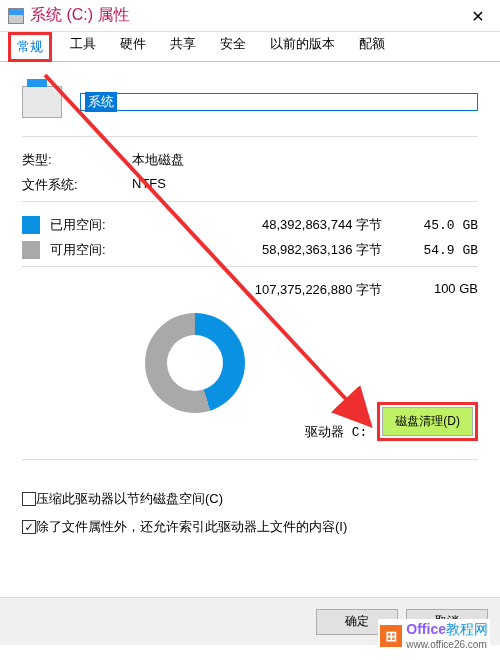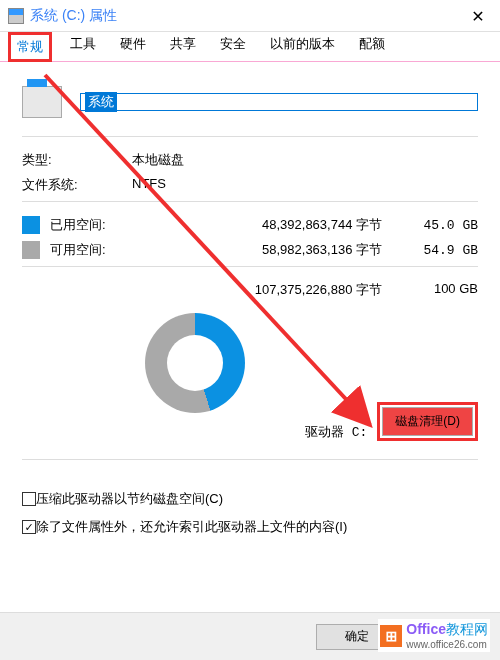--- a/index.html
+++ b/index.html
@@ -19,21 +19,21 @@
     align-items: center;
     padding: 0 8px;
     position: relative;
   }
   .titlebar .icon {
     width: 16px; height: 16px;
     background: linear-gradient(to bottom, #3399ff 0%, #3399ff 40%, #ccc 40%, #ccc 100%);
     border: 1px solid #888;
     margin-right: 6px;
   }
-  .titlebar .title { font-size: 14px; color: #3b82f6; }
+  .titlebar .title { font-size: 16px; color: #be185d; }
   .titlebar .close {
     position: absolute; right: 0; top: 0;
     width: 44px; height: 32px;
     display: flex; align-items: center; justify-content: center;
     font-size: 16px; color: #000;
   }
   .tabs {
     display: flex;
     border-bottom: 1px solid #f9a8d4;
     padding: 0 8px;
@@ -122,36 +122,36 @@
   }
   .donut::after {
     content: '';
     position: absolute;
     top: 22px; left: 22px; width: 56px; height: 56px;
     background: #fff; border-radius: 50%;
   }
   .drive-label { font-size: 13px; margin-top: 6px; }
   .cleanup-btn {
     border: 1px solid #adadad;
-    background: #ef4444;
+    background: #bef264;
     padding: 5px 12px;
     font-size: 12px;
     cursor: pointer;
   }
   .cleanup-wrap {
     border: 3px solid #ef2f2f;
     padding: 2px;
     display: inline-block;
   }
   .checks { margin-top: 30px; }
   .check-row { display: flex; align-items: center; margin: 10px 0; font-size: 13px; }
   .cbox { width: 14px; height: 14px; border: 1px solid #333; display: flex; align-items: center; justify-content: center; font-size: 11px; line-height: 1; }
   .footer {
     position: absolute;
-    bottom: 0; left: 0; right: 0;
+    bottom: 15px; left: 0; right: 0;
     height: 48px;
     background: #f0f0f0;
     border-top: 1px solid #ddd;
     display: flex;
     align-items: center;
     justify-content: flex-end;
     padding: 0 12px;
     gap: 8px;
   }
   .footer .btn {

